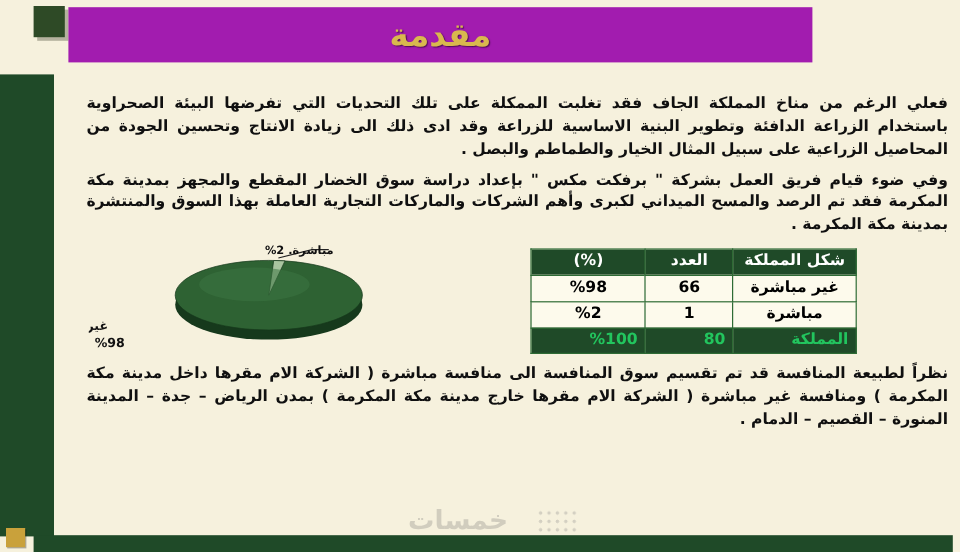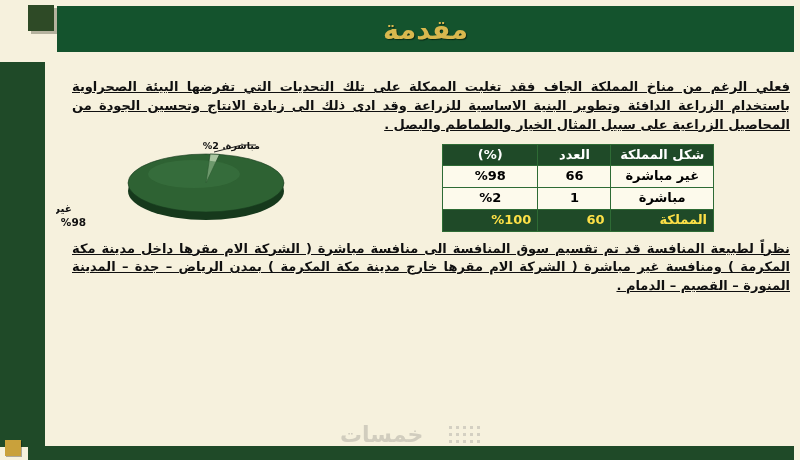--- a/index.html
+++ b/index.html
@@ -7,22 +7,22 @@
     width:800px;height:460px;position:relative;overflow:hidden;
     background:#f6f1dd;
     font-family:"DejaVu Sans", sans-serif;
   }
   
   .top-left-square{
     position:absolute;left:28px;top:5px;width:26px;height:26px;
     background:#2e4a26;box-shadow:3px 3px 0 rgba(60,60,40,.35);
   }
   .header-bar{
-    position:absolute;left:57px;top:6px;width:737px;height:46px;
-    background:#14532d;display:flex;align-items:center;justify-content:center;
+    position:absolute;left:57px;top:6px;width:620px;height:46px;
+    background:#a21caf;display:flex;align-items:center;justify-content:center;
   }
   .slide-title{
     color:#d9b84e;font-size:27px;font-weight:bold;letter-spacing:1px;
     text-shadow:1px 1px 1px rgba(0,0,0,.5);
   }
   .left-bar{
     position:absolute;left:0;top:62px;width:45px;height:385px;background:#1f4a28;
   }
   .bottom-bar{
     position:absolute;left:28px;top:446px;width:766px;height:14px;background:#1f4a28;
@@ -30,35 +30,35 @@
   .bottom-gold-square{
     position:absolute;left:5px;top:440px;width:16px;height:16px;background:#c9a13b;
     box-shadow:1px 1px 0 rgba(0,0,0,.3);
   }
   
   .content{
     position:absolute;left:56px;top:78px;width:734px;
     direction:rtl;text-align:justify;
     font-size:13px;font-weight:bold;color:#101010;line-height:1.45;
   }
-  .para{margin:0 0 7px 16px;text-decoration:underline;}
+  .para{margin:0 0 7px 16px;}
   
   .figure-row{position:relative;height:94px;margin:2px 0 4px 0;}
-  .pie-wrap{position:absolute;left:0;top:-4px;width:300px;height:104px;}
+  .pie-wrap{position:absolute;left:18px;top:-4px;width:300px;height:104px;}
   .comp-table{
     position:absolute;right:76px;top:2px;width:248px;
     border-collapse:collapse;direction:rtl;
   }
   .comp-table td{
     border:1px solid #2e6b35;padding:1px 6px;text-align:center;
     font-size:13px;font-weight:bold;height:18px;
   }
   .comp-table .hdr td{background:#1f4a28;color:#ffffff;}
   .comp-table .body-row td{background:#fdfaec;color:#000;}
-  .comp-table .total-row td{background:#1f4a28;color:#fde047;padding-left:48px;}
+  .comp-table .total-row td{background:#1f4a28;color:#22c55e;padding-left:48px;}
   .cell-num{direction:ltr;}
   
   .watermark{
     position:absolute;left:340px;top:422px;display:flex;align-items:center;gap:24px;
     opacity:.55;z-index:5;
   }
   .watermark-dots{
     width:34px;height:22px;
     background:radial-gradient(circle, #b9b6ad 1.5px, transparent 1.6px);
     background-size:7px 7px;
@@ -72,20 +72,21 @@
 <div class="top-left-square"></div>
 <div class="header-bar">
   <span class="slide-title">مقدمة</span>
 </div>
 <div class="left-bar"></div>
 <div class="bottom-bar"></div>
 <div class="bottom-gold-square"></div>
 
 <div class="content">
   <p class="para">فعلي الرغم من مناخ المملكة الجاف فقد تغلبت الممكلة على تلك التحديات التي تفرضها البيئة الصحراوية باستخدام الزراعة الدافئة وتطوير البنية الاساسية للزراعة وقد ادى ذلك الى زيادة الانتاج وتحسين الجودة من المحاصيل الزراعية على سبيل المثال الخيار والطماطم والبصل .</p>
+  <p class="para">وفي ضوء قيام فريق العمل بشركة " برفكت مكس " بإعداد دراسة سوق الخضار المقطع والمجهز بمدينة مكة المكرمة فقد تم الرصد والمسح الميداني لكبرى وأهم الشركات والماركات التجارية العاملة بهذا السوق والمنتشرة بمدينة مكة المكرمة .</p>
 
   <div class="figure-row">
 
     <div class="pie-wrap">
       <svg width="300" height="104" viewBox="0 0 300 104">
 
         <ellipse cx="150" cy="53" rx="78" ry="29" fill="#16391c"></ellipse>
 
         <ellipse cx="150" cy="45" rx="78" ry="29" fill="#2e6233" stroke="#16391c" stroke-width="0.6"></ellipse>
 
@@ -113,21 +114,21 @@
           <td class="cell-num">66</td>
           <td class="cell-num">%98</td>
         </tr>
         <tr class="body-row">
           <td>مباشرة</td>
           <td class="cell-num">1</td>
           <td class="cell-num">%2</td>
         </tr>
         <tr class="total-row">
           <td>المملكة</td>
-          <td class="cell-num">60</td>
+          <td class="cell-num">80</td>
           <td class="cell-num">%100</td>
         </tr>
       </tbody>
     </table>
   </div>
 
   <p class="para">نظراً لطبيعة المنافسة قد تم تقسيم سوق المنافسة الى منافسة مباشرة ( الشركة الام مقرها داخل مدينة مكة المكرمة ) ومنافسة غير مباشرة ( الشركة الام مقرها خارج مدينة مكة المكرمة )  بمدن الرياض –  جدة  –  المدينة المنورة – القصيم – الدمام .</p>
 
 </div>
 

